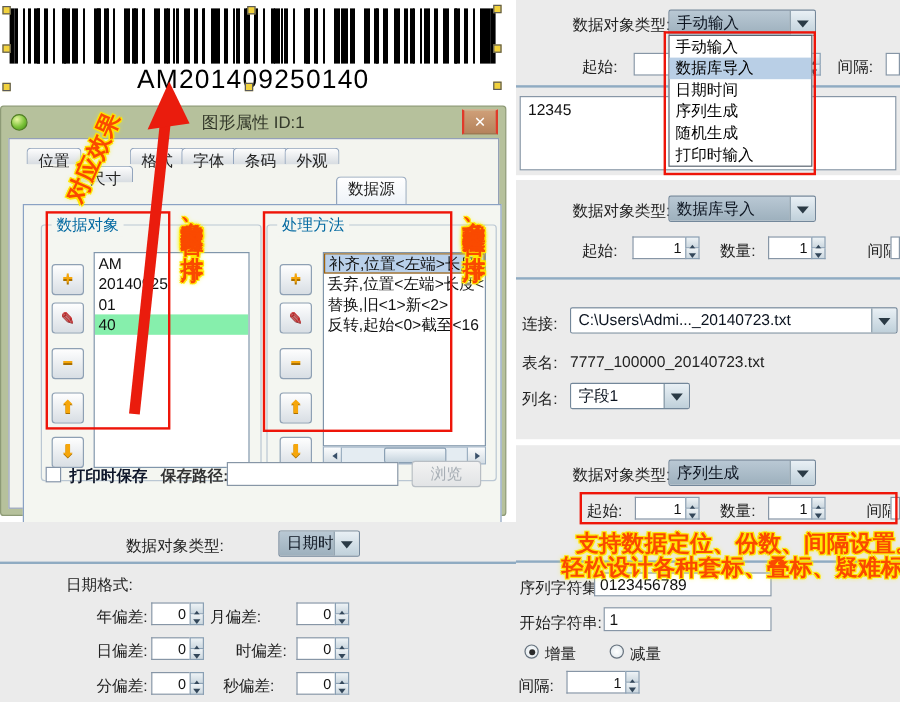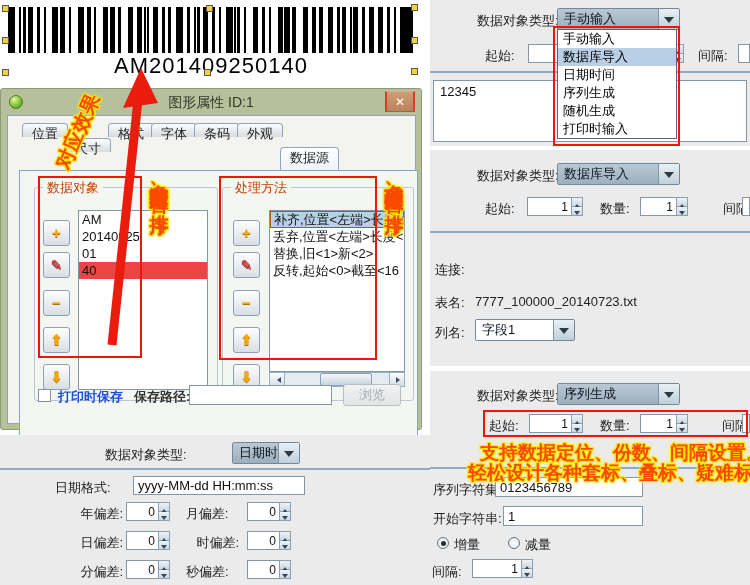--- a/index.html
+++ b/index.html
@@ -38,28 +38,28 @@
     background:#f3f4ef; border:1px solid #94a0b8; }
   .tab { position:absolute; height:14px; padding:0 9px; line-height:20px; font-size:13px; color:#222;
     background:linear-gradient(#fdfdfd,#d7dce1); border:1px solid #93a5bd; border-bottom:none;
     border-radius:4px 4px 0 0; }
   .tab.active { background:linear-gradient(#ffffff,#eef3f8); height:23px; top:31px !important; z-index:3; }
   #tab-panel { position:absolute; left:11px; top:54px; width:399px; height:273px;
     border:1px solid #8aa2c4; background:#f4f6f1; }
 
   .groupbox { position:absolute; border:1px solid #bac7d3; border-radius:3px; }
   .group-title { position:absolute; top:-9px; left:8px; background:#f4f6f1; padding:0 4px;
-    font-size:13px; color:#c2410c;font-family:Liberation Mono, monospace; }
+    font-size:13px; color:#0369a1;font-family:Liberation Mono, monospace; }
   .tool-btn { position:absolute; width:27px; height:26px; border:1px solid #8ea0b4; border-radius:3px;
     background:linear-gradient(#fefefe,#d8dee4); text-align:center; line-height:24px; cursor:pointer; }
   .tool-btn .glyph { font-size:15px; font-weight:bold; color:#f6a60a; text-shadow:0 1px 0 #a86f00; }
   .tool-btn .glyph.pencil { color:#cc2222; text-shadow:0 1px 0 #7a1414; font-size:14px; }
   .listbox { position:absolute; background:#fff; border:1px solid #8096ab; overflow:hidden; }
   .li { font-size:13px; line-height:17px; padding:0 3px; color:#111; white-space:nowrap; }
-  .li.sel1 { background:#ef4444; }
+  .li.sel1 { background:#86efac; }
   .li.sel2 { background:#b9d0ea; border:1px solid #a16207; line-height:15px; }
 
   .hscroll { position:absolute; height:15px; background:#e4ecf2; border:1px solid #9cb0c2; display:flex; }
   .sc-btn { width:15px; height:13px; background:linear-gradient(#fbfcfd,#d4dde4); border-right:1px solid #9cb0c2; position:relative; }
   .sc-btn.right { border-right:none; border-left:1px solid #9cb0c2; }
   .sc-track { flex:1; position:relative; }
   .sc-thumb { position:absolute; left:34%; top:0; width:52px; height:13px;
     background:linear-gradient(#f4f8fb,#c6d4de); border:1px solid #8aa0b4; border-radius:2px; }
   .tri-l { position:absolute; left:4px; top:3.5px; border:3px solid transparent; border-right:4px solid #39506a; }
   .tri-r { position:absolute; left:6px; top:3.5px; border:3px solid transparent; border-left:4px solid #39506a; }
@@ -178,46 +178,45 @@
                 <div class="sc-thumb"></div>
               </div>
             <div class="sc-btn right">
                 <span class="tri-r"></span>
               </div>
           </div>
         </div>
       </div>
 
       <div class="checkbox" style="left:30px;top:273px;"></div>
-      <span class="lbl abs" style="left:50px;top:272px;font-weight:bold;color:#1d4ed8;">打印时保存</span>
+      <span class="lbl abs" style="left:50px;top:272px;font-weight:bold;color:#0f172a;">打印时保存</span>
       <span class="lbl abs" style="left:126px;top:272px;font-weight:bold;color:#333;">保存路径:</span>
       <input class="input abs" style="left: 181px; top: 269px; width: 143px; height: 20px;">
       <div class="btn disabled" style="left:335px;top:268px;width:58px;height:22px;">浏览</div>
     </div>
   </div>
 
   <div class="panel" style="left:0;top:435px;width:430px;height:150px;">
     <span class="lbl abs" style="left:105px;top:11px;">数据对象类型:</span>
     <div class="dd" style="left:232px;top:7px;width:68px;">
       <span class="dd-val">日期时间</span>
       <span class="dd-btn"></span>
     </div>
     <div class="divider" style="top:33px;"></div>
     <span class="lbl abs" style="left:55px;top:44px;">日期格式:</span>
-    <input class="input abs" style="left: 133px; top: 41px; width: 172px; height: 19px; padding-left: 4px;" value="yyyy-MM-dd HH:mm:ss">
 
     <span class="lbl abs" style="left:55px;top:70px;width:68px;text-align:right;">年偏差:</span>
     <div class="spin" style="left:126px;top:67px;width:44px;">
         <span class="spin-val">0</span>
         <span class="spin-btns">
           <span class="sp up"></span>
           <span class="sp dn"></span>
         </span>
       </div>
-    <span class="lbl abs" style="left:175px;top:70px;width:64px;text-align:center;">月偏差:</span>
+    <span class="lbl abs" style="left:175px;top:70px;width:64px;text-align:left;">月偏差:</span>
     <div class="spin" style="left:247px;top:67px;width:44px;">
         <span class="spin-val">0</span>
         <span class="spin-btns">
           <span class="sp up"></span>
           <span class="sp dn"></span>
         </span>
       </div>
 
     <span class="lbl abs" style="left:55px;top:99px;width:68px;text-align:right;">日偏差:</span>
     <div class="spin" style="left:126px;top:96px;width:44px;">
@@ -303,20 +302,24 @@
           <span class="spin-val">1</span>
           <span class="spin-btns">
             <span class="sp up"></span>
             <span class="sp dn"></span>
           </span>
         </div>
       <span class="lbl abs" style="left:293px;top:50px;">间隔:</span>
       <input class="input abs" style="left: 312px; top: 47px; width: 8px; height: 19px;">
       <div class="divider" style="top:81px;"></div>
       <span class="lbl abs" style="left:5px;top:111px;">连接:</span>
+      <div class="dd white" style="left:45px;top:106px;width:273px;">
+        <span class="dd-val">C:\Users\Admi..._20140723.txt</span>
+        <span class="dd-btn"></span>
+      </div>
       <span class="lbl abs" style="left:5px;top:144px;">表名:</span>
       <span class="lbl abs" style="left:45px;top:144px;">7777_100000_20140723.txt</span>
       <span class="lbl abs" style="left:5px;top:174px;">列名:</span>
       <div class="dd white" style="left:45px;top:169px;width:100px;">
         <span class="dd-val">字段1</span>
         <span class="dd-btn"></span>
       </div>
     </div>
 
     <div class="panel" style="left:0;top:371px;width:320px;height:214px;">

